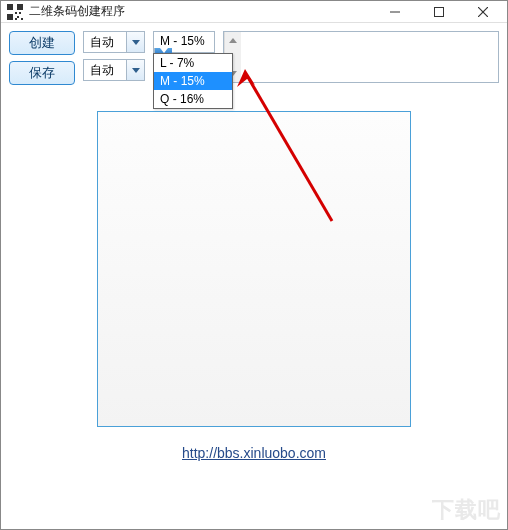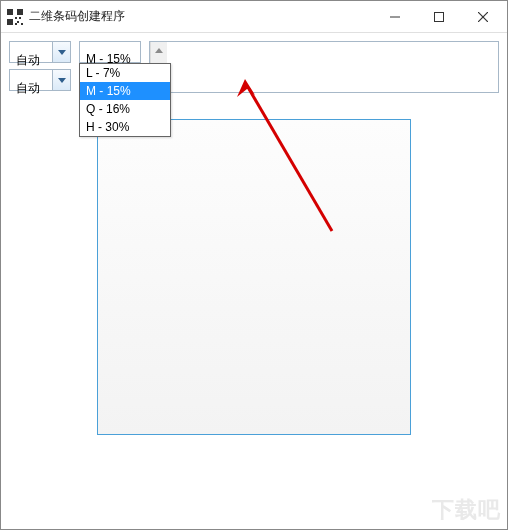--- a/index.html
+++ b/index.html
@@ -19,21 +19,21 @@
     bottom: 4px;
     color: #e9e9e9;
     font-size: 22px;
     font-weight: bold;
     letter-spacing: 1px;
     z-index: 0;
     user-select: none;
   }
   
   .titlebar {
-    height: 32px;
+    height: 22px;
     background: #fff;
     border-bottom: 1px solid #e0e0e0;
     display: flex;
     align-items: center;
     padding: 0 2px 0 6px;
   }
   .titlebar .app-icon {
     width: 16px; height: 16px;
     display: inline-block;
     margin-right: 6px;
@@ -65,21 +65,20 @@
     display: inline-flex;
     align-items: stretch;
     border: 1px solid #a7b8c8;
     background: #fff;
     position: relative;
   }
   .combo .combo-text {
     padding: 2px 9px 0 6px;
     min-width: 42px;
     white-space: nowrap;
-    margin-top: 8px;
   }
   .combo.wide .combo-text { min-width: 52px; }
   .combo .combo-btn {
     width: 18px;
     border-left: 1px solid #a7b8c8;
     background: linear-gradient(#f6fafe, #dbeaf8);
     display: flex; align-items: center; justify-content: center;
   }
   .combo.open .combo-btn {
     background: linear-gradient(#5aa6e6, #3b86cf);
@@ -87,21 +86,21 @@
   .chev-down {
     width: 0; height: 0;
     border-left: 4px solid transparent;
     border-right: 4px solid transparent;
     border-top: 5px solid #2f5f8d;
   }
   .combo.open .chev-down { border-top-color: #fff; }
   .dropdown {
     position: absolute;
     top: 21px; left: -1px;
-    width: 92px;
+    width: 80px;
     border: 1px solid #646464;
     background: #fff;
     z-index: 5;
     box-shadow: 1px 1px 2px rgba(0,0,0,0.15);
   }
   .dropdown .opt {
     padding: 2px 6px;
     cursor: default;
     white-space: nowrap;
   }
@@ -204,20 +203,24 @@
     <svg width="10" height="10">
         <line x1="0" y1="0" x2="10" y2="10" stroke="#333" stroke-width="1.2"></line>
         <line x1="10" y1="0" x2="0" y2="10" stroke="#333" stroke-width="1.2"></line>
       </svg>
   </div>
 </div>
 
 <div class="content">
 
   <div class="row">
+    <div style="display:flex;flex-direction:column;gap:6px;">
+      <button class="btn">创建</button>
+      <button class="btn">保存</button>
+    </div>
 
     <div style="display:flex;flex-direction:column;gap:6px;">
       <div class="combo">
         <span class="combo-text">自动</span>
         <span class="combo-btn">
             <span class="chev-down"></span>
           </span>
       </div>
       <div class="combo">
         <span class="combo-text">自动</span>
@@ -229,39 +232,39 @@
 
     <div class="combo wide open" style="align-self:flex-start;flex-direction:column;">
       <span class="combo-text">M - 15%</span>
       <span class="combo-btn">
           <span class="chev-down"></span>
         </span>
       <div class="dropdown">
         <div class="opt">L - 7%</div>
         <div class="opt selected">M - 15%</div>
         <div class="opt">Q - 16%</div>
-        <div class="opt">H - 30%</div>
       </div>
     </div>
 
     <div class="textbox">
       <div class="vscroll">
         <div class="arr">
             <span class="arr-up"></span>
           </div>
         <div class="arr">
             <span class="arr-down"></span>
           </div>
       </div>
     </div>
   </div>
 
   <div class="canvas"></div>
 
   <div class="footer">
+    <a class="site-link">http://bbs.xinluobo.com</a>
   </div>
 
   <svg class="annotation" viewBox="0 0 110 170">
     <defs></defs>
     <path d="M 8 8 L 0 26 L 10 18 L 18 24 Z" fill="#d40000"></path>
     <line x1="12" y1="18" x2="95" y2="160" stroke="#d40000" stroke-width="3"></line>
   </svg>
 
 </div>
 

